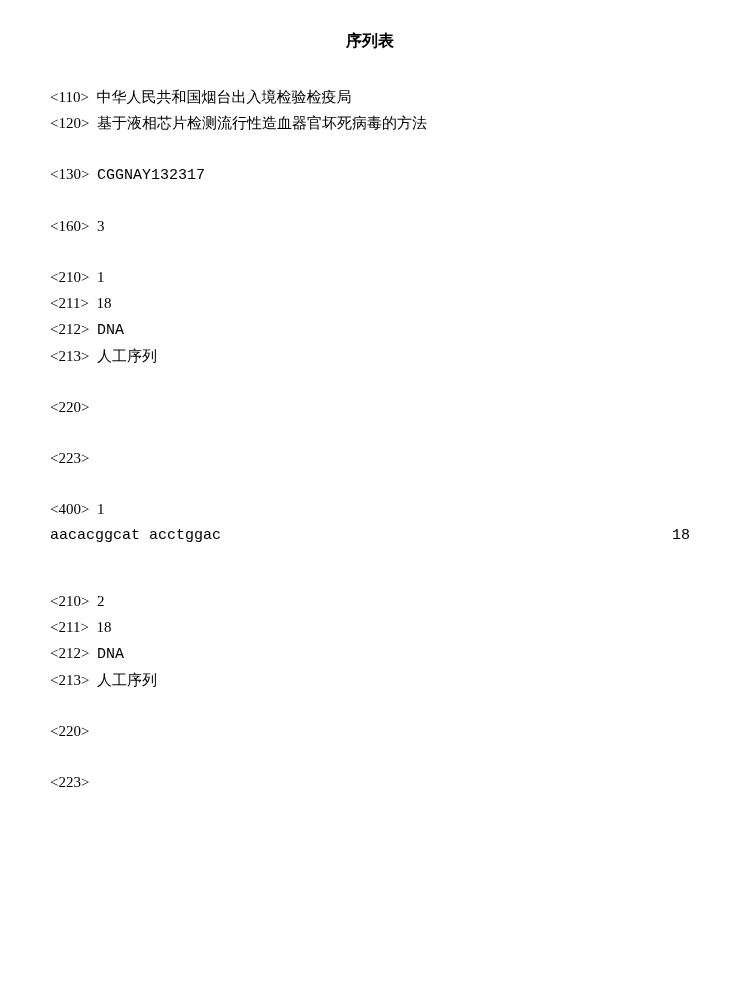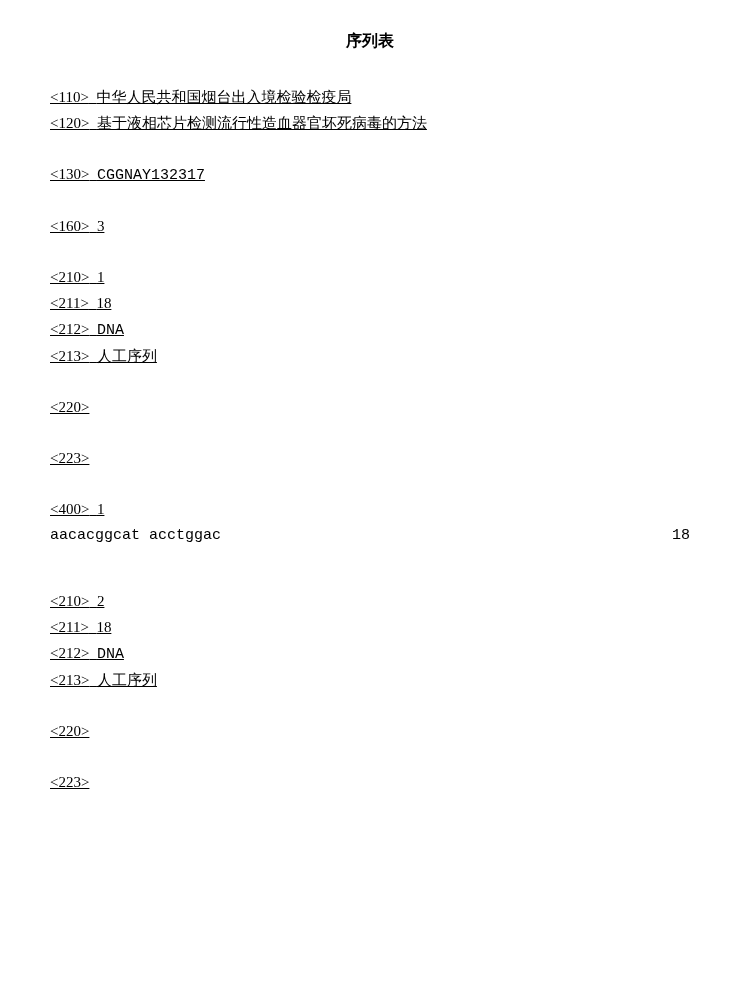--- a/index.html
+++ b/index.html
@@ -19,21 +19,20 @@
     }
     .title {
       text-align: center;
       font-weight: bold;
       margin-bottom: 35px;
       font-size: 16px;
     }
     .entry {
       margin-bottom: 5px;
       white-space: pre;
-      text-decoration: underline;
     }
     .gap-med {
       height: 25px;
     }
     .gap-large {
       height: 45px;
     }
     .seq-line {
       display: flex;
       justify-content: space-between;

